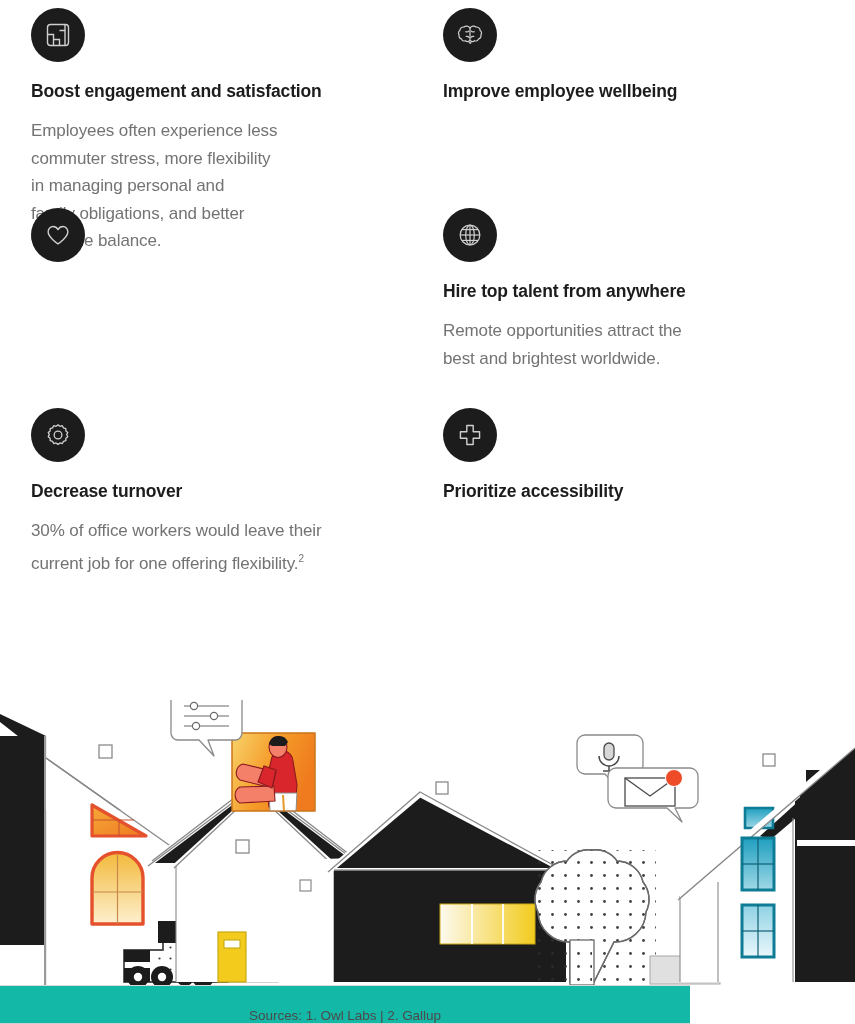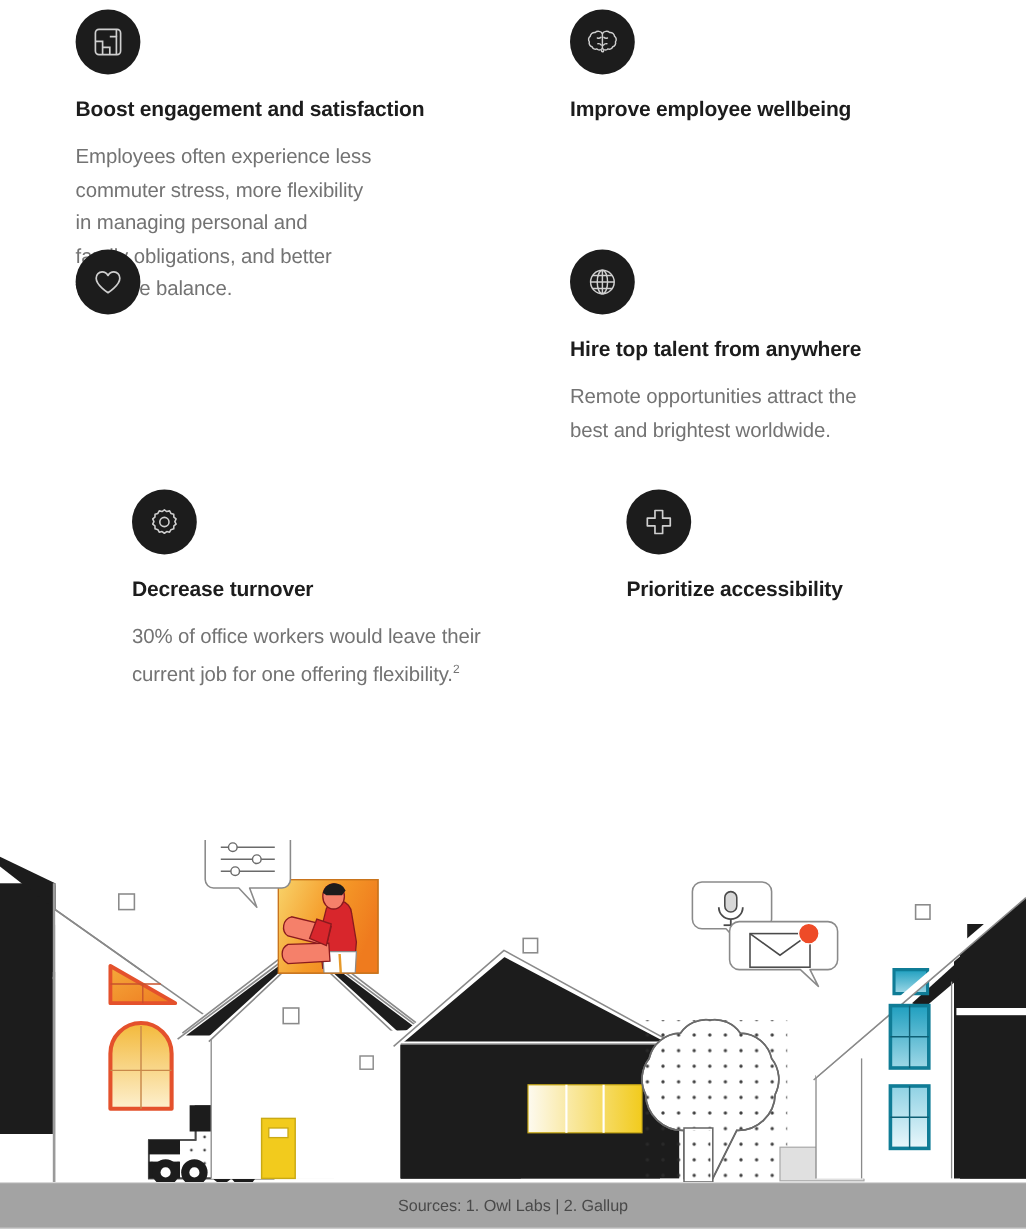--- a/index.html
+++ b/index.html
@@ -13,30 +13,30 @@
     position: relative;
     width: 855px; height: 1024px;
     background: #ffffff;
   }
 
   
   .grid {
     position: absolute;
     top: 0; left: 0;
     width: 855px;
-    padding: 8px 40px 0 63px;
+    padding: 8px 40px 0 31px;
     display: grid;
     grid-template-columns: 408px 392px;
     grid-auto-rows: min-content;
     column-gap: 4px;
   }
   .cell { position: relative; }
   .cell.r1 { height: 200px; }
   .cell.r2 { height: 200px; }
-  .cell.r3 { height: 200px; margin-left: 47px; }
+  .cell.r3 { height: 200px; }
 
   .icon-badge {
     width: 54px; height: 54px;
     border-radius: 50%;
     background: #1c1c1c;
     display: flex;
     align-items: center;
     justify-content: center;
     margin-bottom: 19px;
   }
@@ -68,27 +68,27 @@
     top: 700px;
     width: 855px;
     height: 285px;
   }
   .illustration svg { display: block; }
 
   
   .footer {
     position: absolute;
     left: 0; bottom: 0;
-    width: 855px;
+    width: 690px;
     height: 39px;
-    background: #a3a3a3;
+    background: #14b8a6;
     border-top: 1px solid #d8d8d8;
     border-bottom: 1px solid #d0d0d0;
     display: flex;
-    align-items: center;
+    align-items: flex-end;
     justify-content: center;
   }
   .footer-text {
     font-size: 13.5px;
     color: #4a4a4a;
     letter-spacing: -0.05px;
   }
 </style>
 </head>
 <body>

